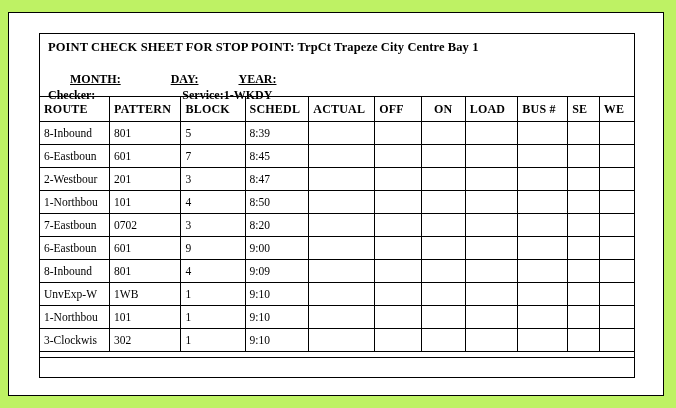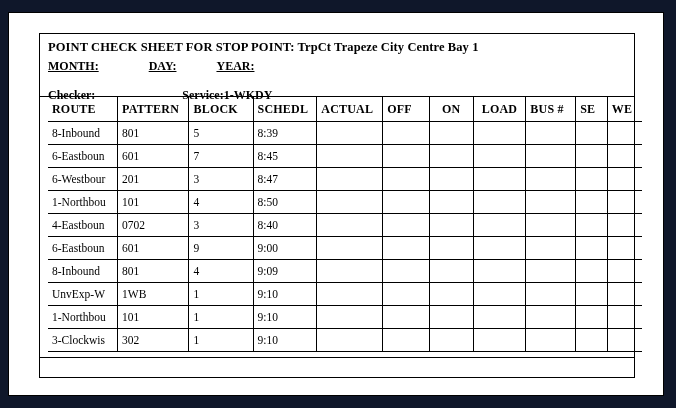--- a/index.html
+++ b/index.html
@@ -13,21 +13,21 @@
     overflow: hidden;
     font-family: "Liberation Serif", serif;
     color: #000000;
     position: relative;
   }
   .page {
     position: absolute;
     left: 0; top: 0;
     width: 676px;
     height: 408px;
-    background: #0f172a;
+    background: #bef264;
   }
   
   .sheet-border {
     position: absolute;
     left: 8px;
     top: 12px;
     width: 654px;
     height: 382px;
     border: 1px solid #000;
     background: #ffffff;
@@ -50,21 +50,21 @@
     font-size: 12.5px;
     letter-spacing: 0.1px;
     white-space: nowrap;
   }
   .hdr-row {
     position: absolute;
     left: 8px;
     font-size: 12px;
     white-space: nowrap;
   }
-  .hdr-row.r1 { top: 25px; }
+  .hdr-row.r1 { top: 38px; margin-left: 22px; }
   .hdr-row.r2 { top: 45px; }
   .hdr-label {
     font-weight: bold;
     text-decoration: underline;
     display: inline-block;
   }
   .hdr-label.plain {
     text-decoration: none;
   }
   .gap-sm { display:inline-block; width: 34px; }
@@ -73,21 +73,21 @@
   .rule {
     position: absolute;
     left: 0;
     width: 100%;
     border-top: 1px solid #000;
   }
   .rule.under-hdr { top: 62px; }
 
   table.sheet {
     position: absolute;
-    left: 8px;
+    left: 0;
     top: 63px;
     width: 100%;
     border-collapse: collapse;
     font-size: 11.5px;
   }
   table.sheet th, table.sheet td {
     border: 1px solid #000;
     border-top: none;
     border-left: none;
     padding: 0 4px;
@@ -161,21 +161,21 @@
       <table class="sheet">
         <thead>
           <tr>
             <th class="c-route">ROUTE</th>
             <th class="c-pattern">PATTERN</th>
             <th class="c-block">BLOCK</th>
             <th class="c-schedl">SCHEDL</th>
             <th class="c-actual">ACTUAL</th>
             <th class="c-off">OFF</th>
             <th class="c-on" style="text-align:center;margin-top:14px;">ON</th>
-            <th class="c-load" style="text-align:center;">LOAD</th>
+            <th class="c-load" style="text-align:left;">LOAD</th>
             <th class="c-bus">BUS #</th>
             <th class="c-se">SE</th>
             <th class="c-we">WE</th>
           </tr>
         </thead>
         <tbody>
           <tr>
             <td>8-Inbound</td>
             <td>801</td>
             <td>5</td>
@@ -195,21 +195,21 @@
             <td>8:45</td>
             <td></td>
             <td></td>
             <td></td>
             <td></td>
             <td></td>
             <td></td>
             <td></td>
           </tr>
           <tr>
-            <td>6-Westbour</td>
+            <td>2-Westbour</td>
             <td>201</td>
             <td>3</td>
             <td>8:47</td>
             <td></td>
             <td></td>
             <td></td>
             <td></td>
             <td></td>
             <td></td>
             <td></td>
@@ -221,24 +221,24 @@
             <td>8:50</td>
             <td></td>
             <td></td>
             <td></td>
             <td></td>
             <td></td>
             <td></td>
             <td></td>
           </tr>
           <tr>
-            <td>4-Eastboun</td>
+            <td>7-Eastboun</td>
             <td>0702</td>
             <td>3</td>
-            <td>8:40</td>
+            <td>8:20</td>
             <td></td>
             <td></td>
             <td></td>
             <td></td>
             <td></td>
             <td></td>
             <td></td>
           </tr>
           <tr>
             <td>6-Eastboun</td>

